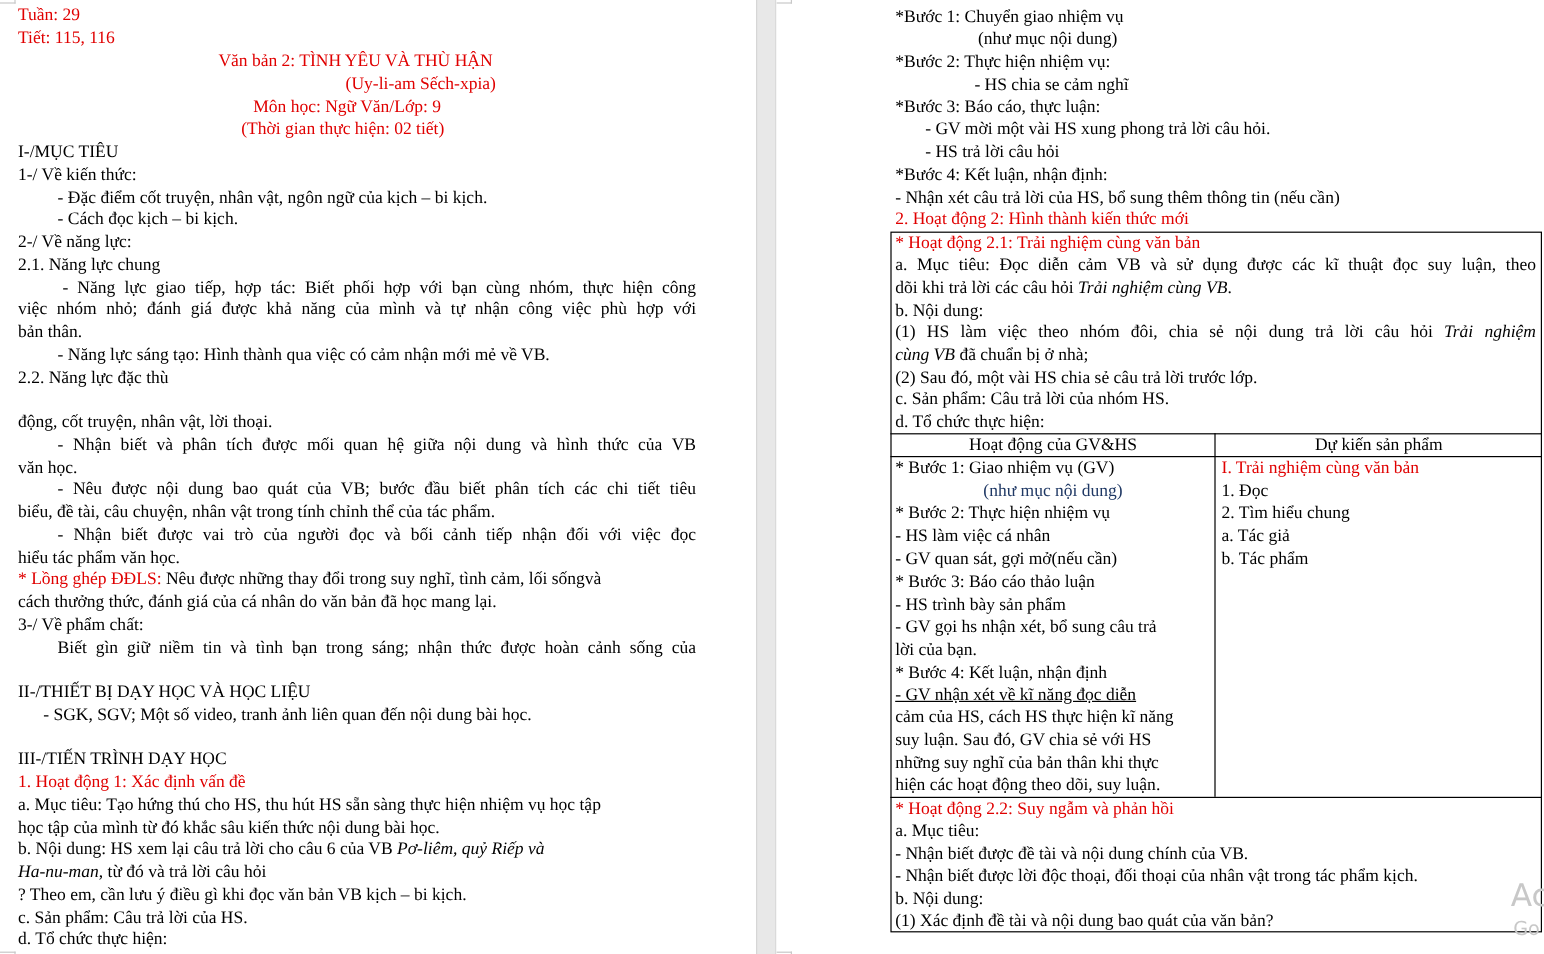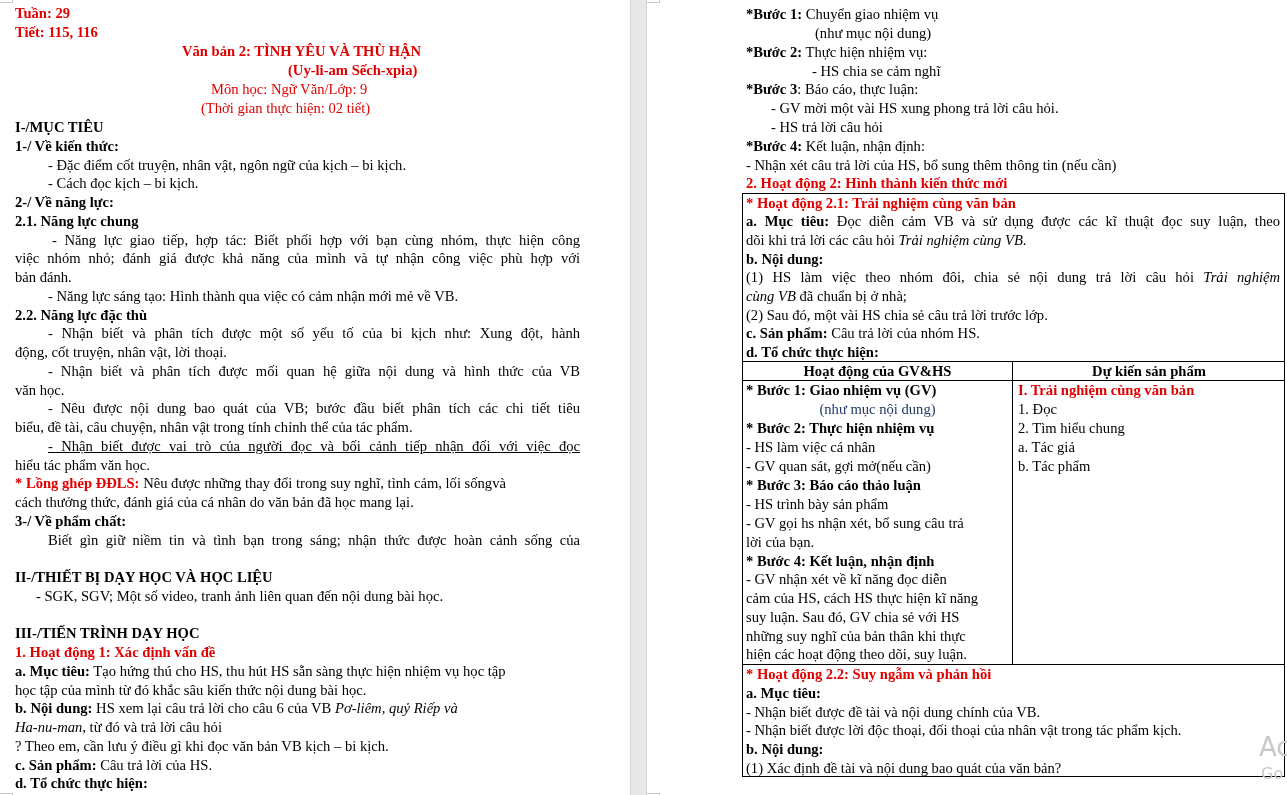--- a/index.html
+++ b/index.html
@@ -14,21 +14,21 @@
   }
   #page-left { left:0; width:630px; }
   #page-right { left:647px; width:640px; }
   .gutter {
     position:absolute; left:630px; top:0; width:17px; height:795px;
     background:#e8e8e8; border-left:1px solid #d6d6d6; border-right:1px solid #d6d6d6;
     box-sizing:border-box;
   }
   .corner { position:absolute; width:12px; height:12px; border-color:#c8c8c8; border-style:solid; border-width:0; }
   .ln { position:absolute; white-space:nowrap; line-height:18px; height:18px; }
-  .b { font-weight:bold; }
+  .b { font-weight:normal; }
   .i { font-style:italic; }
   .red { color:#e00000; }
   .blue { color:#1f3864; }
   .just { text-align:justify; text-align-last:justify; }
 
   
   .box { position:absolute; border:1.5px solid #000; box-sizing:border-box; }
   .hline { position:absolute; height:0; border-top:1.3px solid #000; }
   .vline { position:absolute; width:0; border-left:1.3px solid #000; }
 
@@ -51,30 +51,29 @@
   <div class="ln red" style="left:201px;top:99px;">(Thời gian thực hiện:  02 tiết)</div>
 
   <div class="ln b" style="left:15px;top:118px;">I-/MỤC TIÊU</div>
   <div class="ln b" style="left:15px;top:137px;">1-/ Về kiến thức:</div>
   <div class="ln" style="left:48px;top:156px;">- Đặc điểm cốt truyện, nhân vật, ngôn ngữ của kịch – bi kịch.</div>
   <div class="ln" style="left:48px;top:174px;">- Cách đọc kịch – bi kịch.</div>
   <div class="ln b" style="left:15px;top:193px;">2-/ Về năng lực:</div>
   <div class="ln b" style="left:15px;top:212px;">2.1. Năng lực chung</div>
   <div class="ln just" style="left:52px;top:231px;width:528px;">- Năng lực giao tiếp, hợp tác: Biết phối hợp với bạn cùng nhóm, thực hiện công</div>
   <div class="ln just" style="left:15px;top:249px;width:565px;">việc nhóm nhỏ; đánh giá được khả năng của mình và tự nhận công việc phù hợp với</div>
-  <div class="ln" style="left:15px;top:268px;">bản đánh.</div>
+  <div class="ln" style="left:15px;top:268px;">bản thân.</div>
   <div class="ln" style="left:48px;top:287px;">- Năng lực sáng tạo: Hình thành qua việc có cảm nhận mới mẻ về VB.</div>
   <div class="ln b" style="left:15px;top:306px;">2.2. Năng lực đặc thù</div>
-  <div class="ln just" style="left:48px;top:324px;width:532px;">- Nhận biết và phân tích được một số yếu tố của bi kịch như: Xung đột, hành</div>
   <div class="ln" style="left:15px;top:343px;">động, cốt truyện, nhân vật, lời thoại.</div>
   <div class="ln just" style="left:48px;top:362px;width:532px;">- Nhận biết và phân tích được mối quan hệ giữa nội dung và hình thức của VB</div>
   <div class="ln" style="left:15px;top:381px;">văn học.</div>
   <div class="ln just" style="left:48px;top:399px;width:532px;">- Nêu được nội dung bao quát của VB; bước đầu biết phân tích các chi tiết tiêu</div>
   <div class="ln" style="left:15px;top:418px;">biểu, đề tài, câu chuyện, nhân vật trong tính chỉnh thể của tác phẩm.</div>
-  <div class="ln just" style="left:48px;top:437px;width:532px;text-decoration:underline;">- Nhận biết được vai trò của người đọc và bối cảnh tiếp nhận đối với việc đọc</div>
+  <div class="ln just" style="left:48px;top:437px;width:532px;">- Nhận biết được vai trò của người đọc và bối cảnh tiếp nhận đối với việc đọc</div>
   <div class="ln" style="left:15px;top:456px;">hiểu tác phẩm văn học.</div>
   <div class="ln" style="left:15px;top:474px;">
     <span class="b red">* Lồng ghép ĐĐLS:</span><span> Nêu được những thay đổi trong suy nghĩ, tình cảm, lối sốngvà</span>
   </div>
   <div class="ln" style="left:15px;top:493px;">cách thưởng thức, đánh giá của cá nhân do văn bản đã học mang lại.</div>
   <div class="ln b" style="left:15px;top:512px;">3-/ Về phẩm chất:</div>
   <div class="ln just" style="left:48px;top:531px;width:532px;">Biết gìn giữ niềm tin và tình bạn trong sáng; nhận thức được hoàn cảnh sống của</div>
 
   <div class="ln b" style="left:15px;top:568px;">II-/THIẾT BỊ DẠY HỌC VÀ HỌC LIỆU</div>
   <div class="ln" style="left:36px;top:587px;">- SGK, SGV;  Một số video, tranh ảnh liên quan đến nội dung bài học.</div>
@@ -137,21 +136,21 @@
   <div class="ln b" style="left:99px;top:381px;">* Bước 1: Giao nhiệm vụ (GV)</div>
   <div class="ln blue" style="left:96px;top:400px;width:269px;text-align:center;">(như mục nội dung)</div>
   <div class="ln b" style="left:99px;top:419px;">* Bước 2: Thực hiện nhiệm vụ</div>
   <div class="ln" style="left:99px;top:438px;">- HS làm việc cá nhân</div>
   <div class="ln" style="left:99px;top:457px;">- GV quan sát, gợi mở(nếu cần)</div>
   <div class="ln b" style="left:99px;top:476px;">* Bước 3: Báo cáo thảo luận</div>
   <div class="ln" style="left:99px;top:495px;">- HS trình bày sản phẩm</div>
   <div class="ln" style="left:99px;top:514px;text-align:center;">- GV gọi hs nhận xét, bổ sung câu trả</div>
   <div class="ln" style="left:99px;top:533px;">lời của bạn.</div>
   <div class="ln b" style="left:99px;top:552px;">* Bước 4: Kết luận, nhận định</div>
-  <div class="ln" style="left:99px;top:570px;">-  GV nhận xét về kĩ năng đọc diễn</div>
+  <div class="ln" style="left:99px;top:570px;text-decoration:underline;">-  GV nhận xét về kĩ năng đọc diễn</div>
   <div class="ln" style="left:99px;top:589px;">cảm của HS, cách HS thực hiện kĩ năng</div>
   <div class="ln" style="left:99px;top:608px;">suy luận. Sau đó, GV chia sẻ với HS</div>
   <div class="ln" style="left:99px;top:627px;">những suy nghĩ của bản thân khi thực</div>
   <div class="ln" style="left:99px;top:645px;">hiện các hoạt động theo dõi, suy luận.</div>
 
   <div class="ln b red" style="left:371px;top:381px;">I. Trải nghiệm cùng văn bản</div>
   <div class="ln" style="left:371px;top:400px;">1. Đọc</div>
   <div class="ln" style="left:371px;top:419px;">2. Tìm hiểu chung</div>
   <div class="ln" style="left:371px;top:438px;">a. Tác giả</div>
   <div class="ln" style="left:371px;top:457px;">b. Tác phẩm</div>

